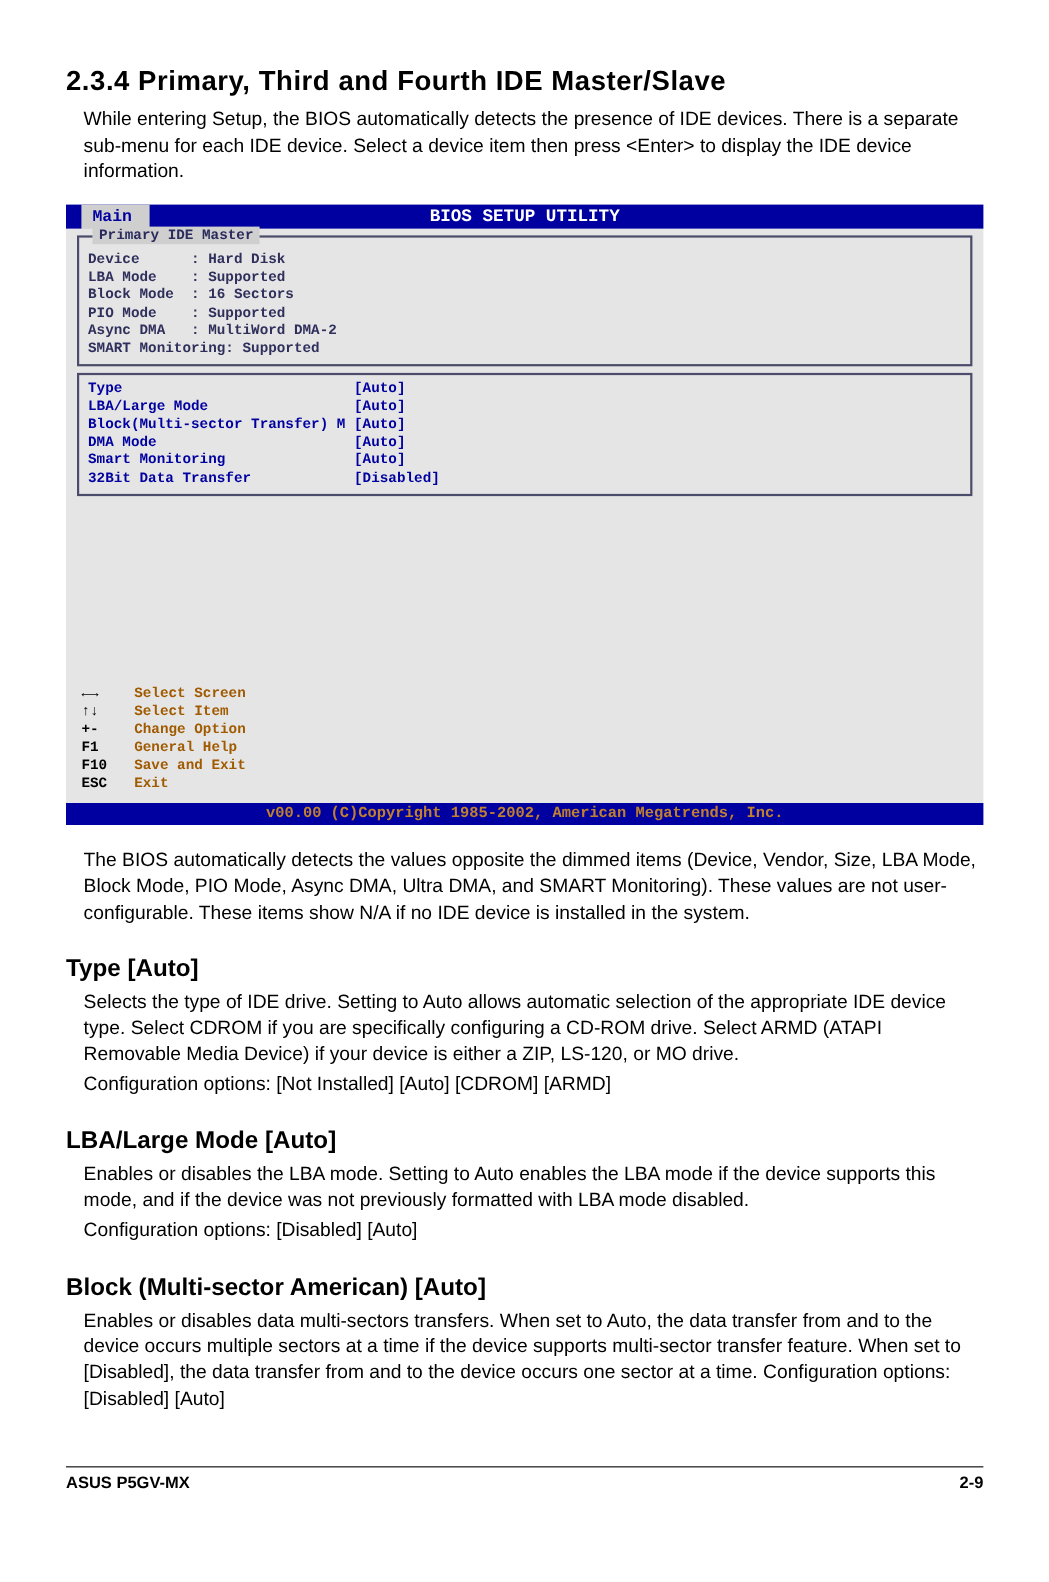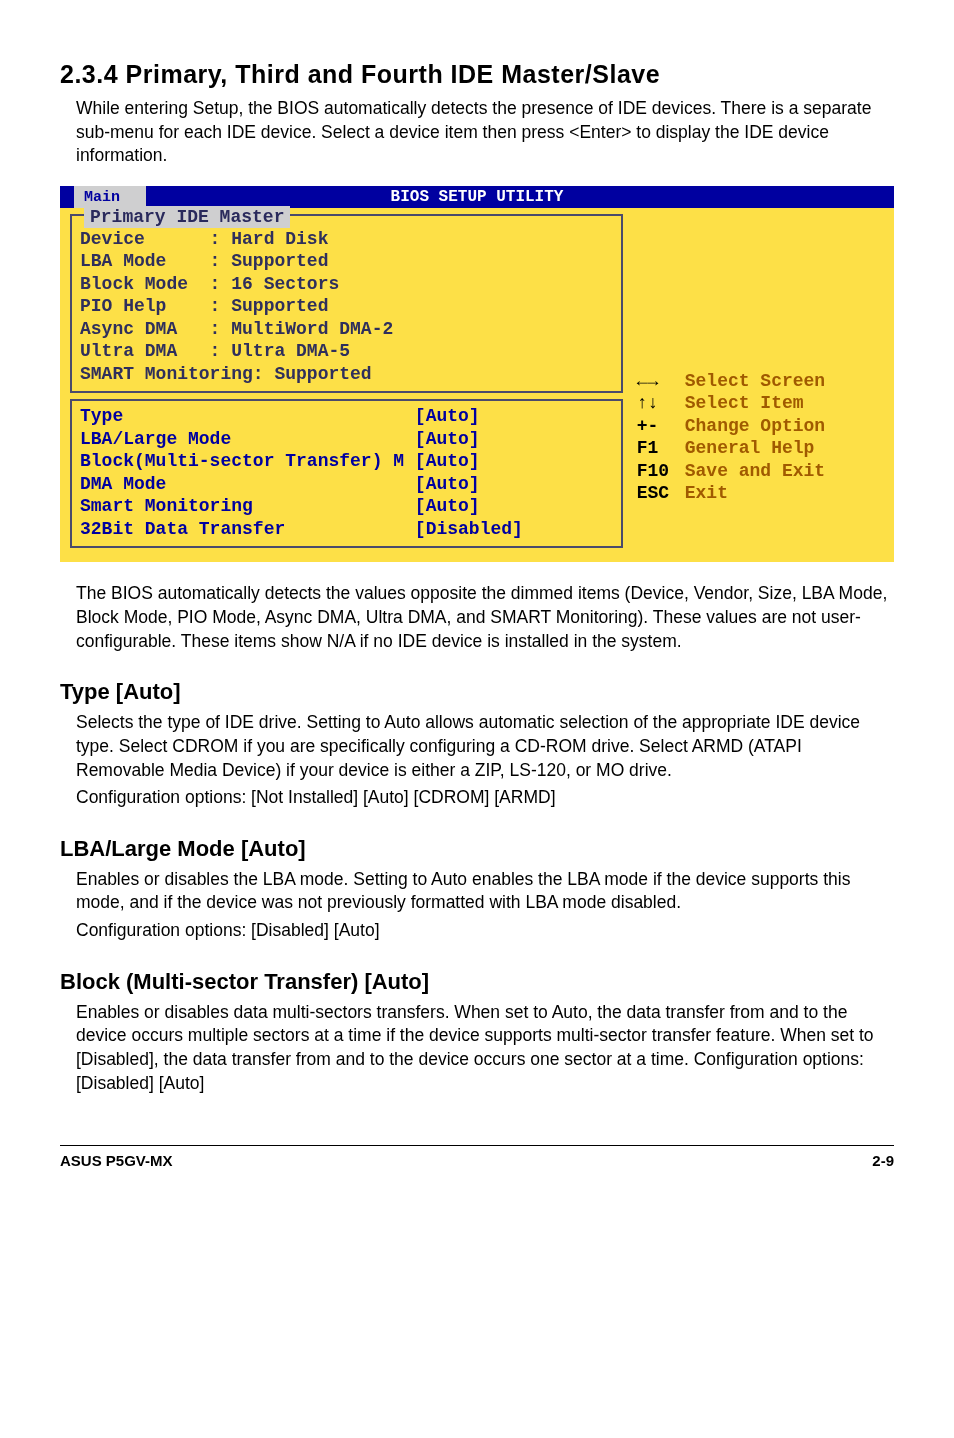--- a/index.html
+++ b/index.html
@@ -50,32 +50,33 @@
   }
   .tab-label {
     position: absolute;
     left: 14px;
     bottom: -1px;
     background: #cfcfd0;
     color: #0000a0;
     font-family: "Courier New", monospace;
     font-weight: bold;
     font-size: 15px;
-    padding: 1px 26px 0 10px;
+    padding: 1px 16px 0 10px;
   }
   .bios-body {
-    background: #fde047;
+    background: #e5e5e5;
     font-family: "Courier New", monospace;
     font-weight: bold;
     padding: 6px 10px 8px 10px;
     display: flex;
     gap: 10px;
-    font-size: 18px;
+    font-size: 13px;
     line-height: 1.25;
     position: relative;
+    flex-direction: column;
   }
   .left-col { flex: 2.2; }
   .right-col { flex: 1; }
   .panel {
     border: 2px solid #4b4b6b;
     padding: 4px 8px 6px 8px;
     margin-bottom: 6px;
     position: relative;
     color: #3a3a5c;
   }
@@ -136,23 +137,22 @@
     <span class="tab-label">Main</span>
   </div>
   <div class="bios-body">
     <div class="left-col">
       <div class="panel" style="padding-top:12px;">
         <div class="panel-title">Primary IDE Master</div>
         <div id="detected-rows">
             <div class="row">Device      : Hard Disk</div>
             <div class="row">LBA Mode    : Supported</div>
             <div class="row">Block Mode  : 16 Sectors</div>
-            <div class="row">PIO Help    : Supported</div>
+            <div class="row">PIO Mode    : Supported</div>
             <div class="row">Async DMA   : MultiWord DMA-2</div>
-            <div class="row">Ultra DMA   : Ultra DMA-5</div>
             <div class="row">SMART Monitoring: Supported</div>
           </div>
       </div>
       <div class="panel">
         <div id="option-rows">
             <div class="row selectable">Type                           [Auto]</div>
             <div class="row selectable">LBA/Large Mode                 [Auto]</div>
             <div class="row selectable">Block(Multi-sector Transfer) M [Auto]</div>
             <div class="row selectable">DMA Mode                       [Auto]</div>
             <div class="row selectable">Smart Monitoring               [Auto]</div>
@@ -183,31 +183,32 @@
             <span class="key">F10</span>
             <span class="desc">Save and Exit</span>
           </div>
           <div class="lrow">
             <span class="key">ESC</span>
             <span class="desc">Exit</span>
           </div>
         </div>
     </div>
   </div>
+  <div class="bios-footer">v00.00 (C)Copyright 1985-2002, American Megatrends, Inc.</div>
 </div>
 
 <div class="body-text para">The BIOS automatically detects the values opposite the dimmed items (Device, Vendor, Size, LBA Mode, Block Mode, PIO Mode, Async DMA, Ultra DMA, and SMART Monitoring). These values are not user-configurable. These items show N/A if no IDE device is installed in the system.</div>
 
 <div id="sections-container">
     <div class="sub-heading">Type [Auto]</div>
     <div class="body-text">Selects the type of IDE drive. Setting to Auto allows automatic selection of the appropriate IDE device type. Select CDROM if you are specifically configuring a CD-ROM drive. Select ARMD (ATAPI Removable Media Device) if your device is either a ZIP, LS-120, or MO drive.</div>
     <div class="body-text para">Configuration options: [Not Installed] [Auto] [CDROM] [ARMD]</div>
     <div class="sub-heading">LBA/Large Mode [Auto]</div>
     <div class="body-text">Enables or disables the LBA mode. Setting to Auto enables the LBA mode if the device supports this mode, and if the device was not previously formatted with LBA mode disabled.</div>
     <div class="body-text para">Configuration options: [Disabled] [Auto]</div>
-    <div class="sub-heading">Block (Multi-sector Transfer) [Auto]</div>
+    <div class="sub-heading">Block (Multi-sector American) [Auto]</div>
     <div class="body-text para">Enables or disables data multi-sectors transfers. When set to Auto, the data transfer from and to the device occurs multiple sectors at a time if the device supports multi-sector transfer feature. When set to [Disabled], the data transfer from and to the device occurs one sector at a time. Configuration options: [Disabled] [Auto]</div>
   </div>
 
 <div class="foot">
   <span>ASUS P5GV-MX</span>
   <span>2-9</span>
 </div>
 
 </body></html>

